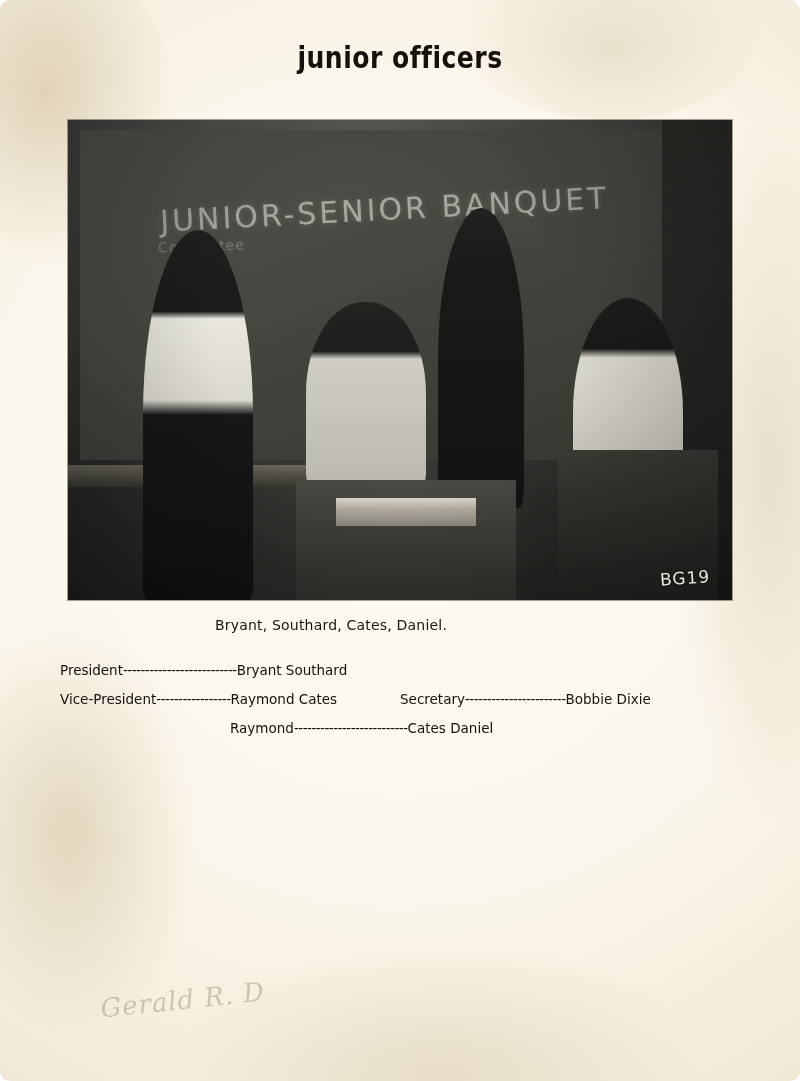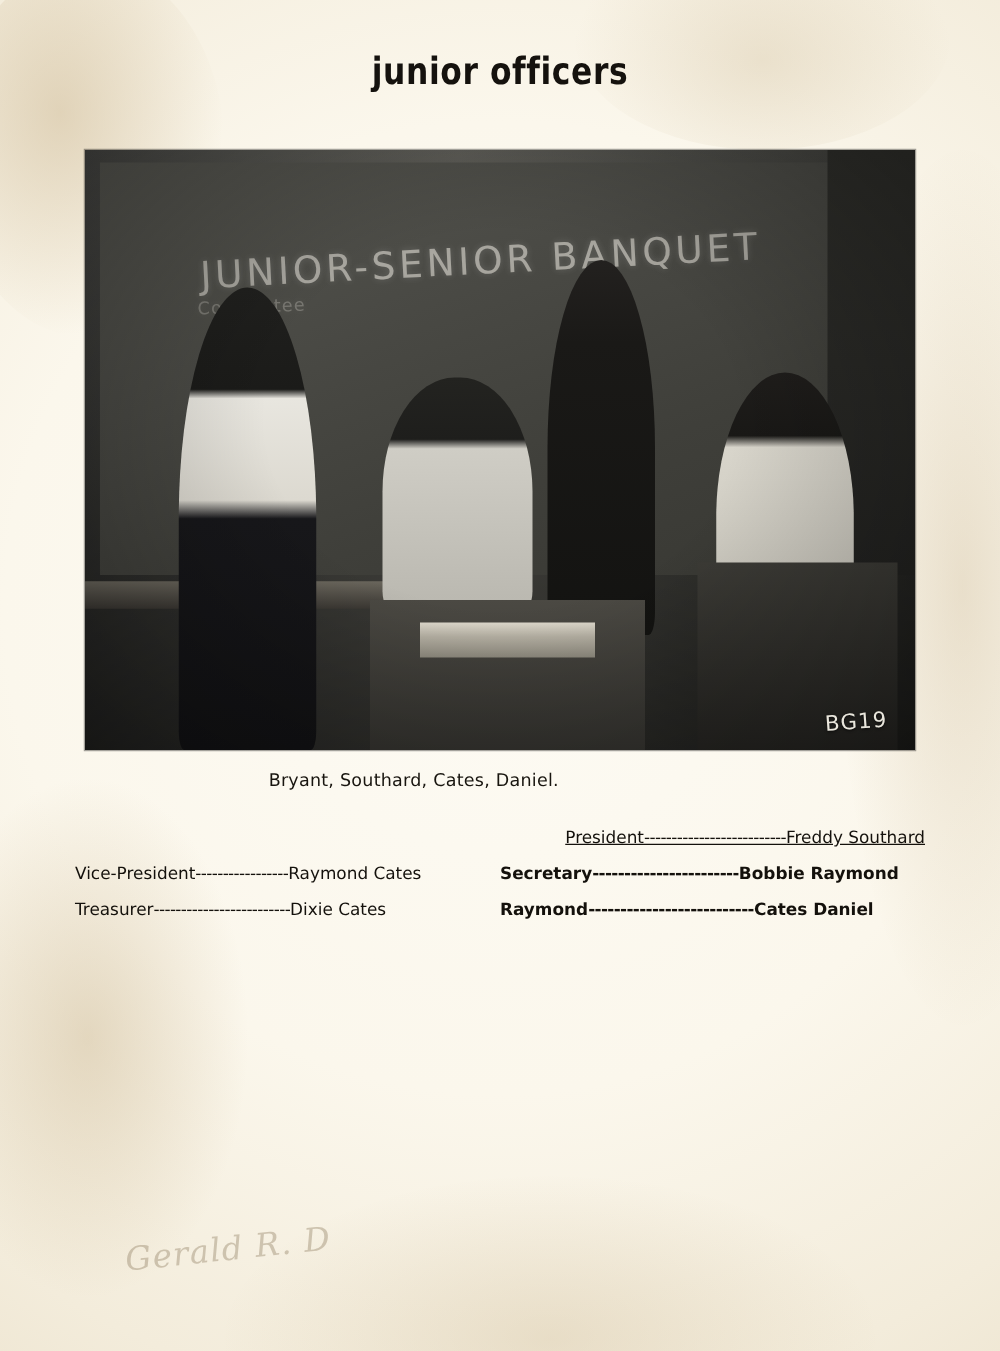--- a/index.html
+++ b/index.html
@@ -14,20 +14,21 @@
     overflow: hidden;
   }
 
   #page {
     position: relative;
     width: 800px;
     height: 1081px;
     background:
       radial-gradient(ellipse 110% 80% at 50% 45%, #fdfbf4 0%, #fbf7ec 45%, #f3ecdb 75%, #e9dfc8 100%);
     overflow: hidden;
+    border-radius: 10px;
   }
 
   
   .stain {
     position: absolute;
     border-radius: 50%;
     pointer-events: none;
   }
   .stain-left-top {
     left: -40px; top: -30px;
@@ -200,30 +201,29 @@
     font-family: "DejaVu Sans", sans-serif;
     font-size: 13.5px;
     color: #14110c;
   }
   .roster-row {
     display: flex;
     margin-bottom: 13px;
     justify-content: center;
   }
   .roster-row.single {
-    justify-content: flex-end;
-    text-decoration: underline;
+    justify-content: flex-start;
   }
   .roster-entry {
     display: flex;
     align-items: baseline;
     white-space: nowrap;
   }
   .roster-entry.left { width: 340px; }
-  .roster-entry.right { width: 340px; font-weight: bold; }
+  .roster-entry.right { width: 340px; }
   .entry-role { }
   .entry-dashes {
     letter-spacing: -0.5px;
     overflow: hidden;
   }
   .entry-name { }
 
   
   #scribble {
     position: absolute;
@@ -274,43 +274,38 @@
   </div>
 
   <div id="caption">Bryant, Southard, Cates, Daniel.</div>
 
   <div id="roster">
 
     <div class="roster-row single">
       <div class="roster-entry">
         <span class="entry-role">President</span>
         <span class="entry-dashes">--------------------------</span>
-        <span class="entry-name">Freddy Southard</span>
+        <span class="entry-name">Bryant Southard</span>
       </div>
     </div>
 
     <div class="roster-row">
       <div class="roster-entry left">
         <span class="entry-role">Vice-President</span>
         <span class="entry-dashes">-----------------</span>
         <span class="entry-name">Raymond Cates</span>
       </div>
       <div class="roster-entry right">
         <span class="entry-role">Secretary</span>
         <span class="entry-dashes">-----------------------</span>
-        <span class="entry-name">Bobbie Raymond</span>
+        <span class="entry-name">Bobbie Dixie</span>
       </div>
     </div>
 
     <div class="roster-row">
-      <div class="roster-entry left">
-        <span class="entry-role">Treasurer </span>
-        <span class="entry-dashes">-------------------------</span>
-        <span class="entry-name">Dixie Cates</span>
-      </div>
       <div class="roster-entry right">
         <span class="entry-role">Raymond </span>
         <span class="entry-dashes">--------------------------</span>
         <span class="entry-name">Cates Daniel</span>
       </div>
     </div>
 
   </div>
 
   <div id="scribble">Gerald R. D</div>

